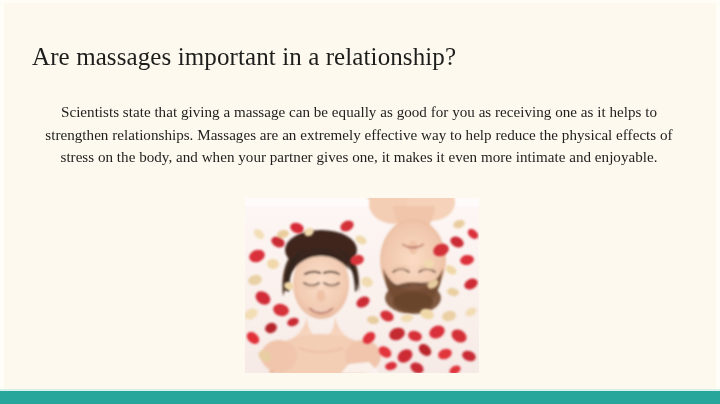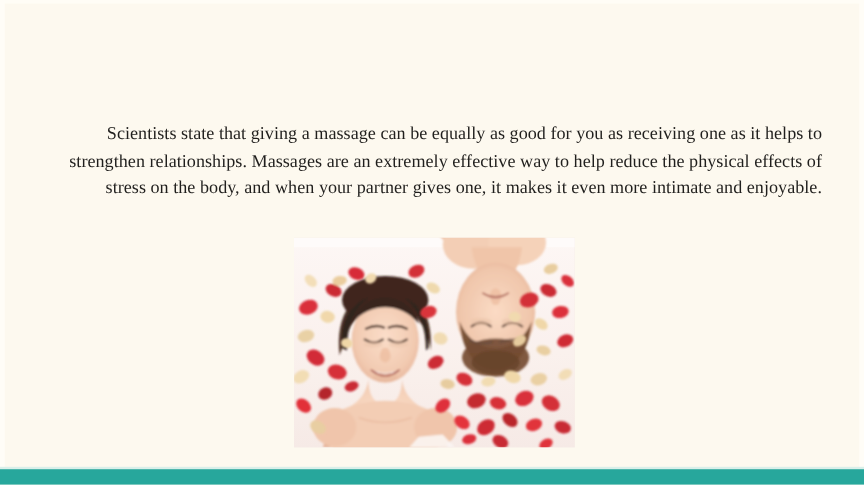--- a/index.html
+++ b/index.html
@@ -55,21 +55,21 @@
   }
 
   #body-text {
     position: absolute;
     left: 33px;
     top: 101px;
     width: 652px;
     font-size: 15.1px;
     line-height: 22.6px;
     color: #201f1d;
-    text-align: right;
+    text-align: center;
     letter-spacing: 0.02px;
   }
 
   
   #photo {
     position: absolute;
     left: 245px;
     top: 198px;
     width: 234px;
     height: 175px;
@@ -101,20 +101,21 @@
 </style>
 </head>
 <body>
 
 <div id="slide">
 
   <div id="slide-edge-top"></div>
   <div id="slide-edge-left"></div>
   <div id="slide-edge-right"></div>
 
+  <div id="title">Are massages important in a relationship?</div>
 
   <div id="body-text">Scientists state that giving a massage can be equally as good for you as receiving one as it helps to strengthen relationships. Massages are an extremely effective way to help reduce the physical effects of stress on the body, and when your partner gives one, it makes it even more intimate and enjoyable.</div>
 
   <div id="photo">
     <svg viewBox="0 0 234 175" preserveAspectRatio="none">
       <defs>
         <radialGradient id="skinG" cx="50%" cy="45%" r="60%">
           <stop offset="0%" stop-color="#FBDCC6"></stop>
           <stop offset="70%" stop-color="#F2C9AE"></stop>
           <stop offset="100%" stop-color="#E5B296"></stop>

